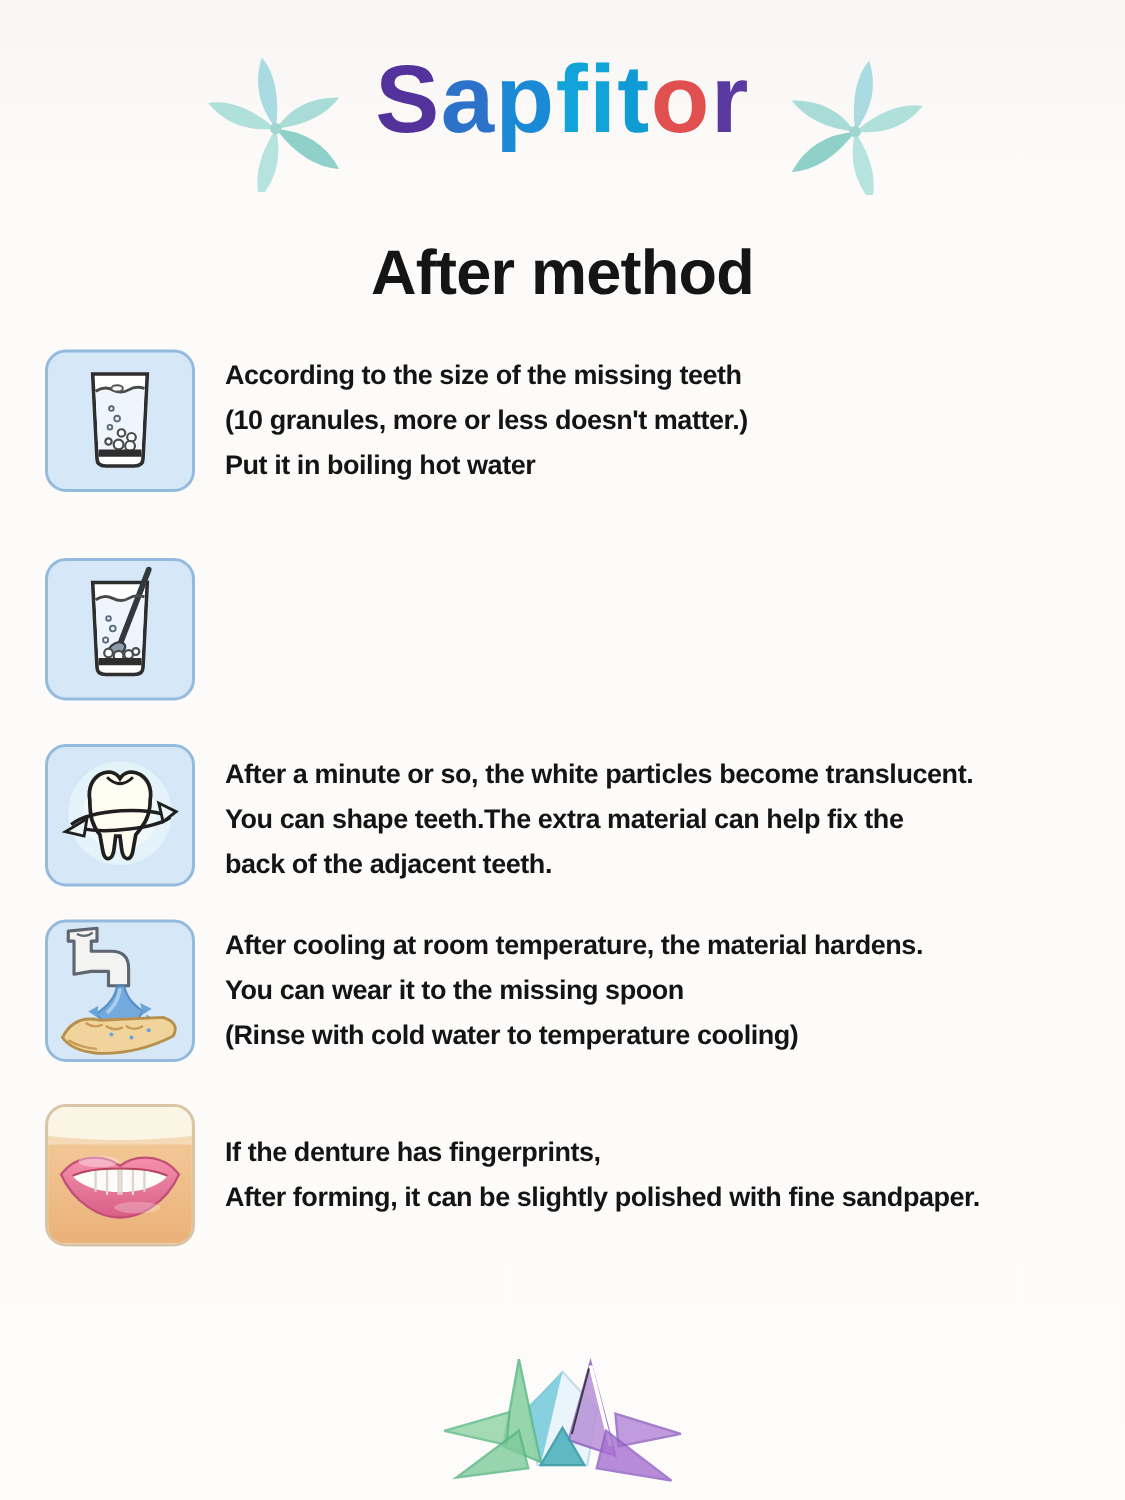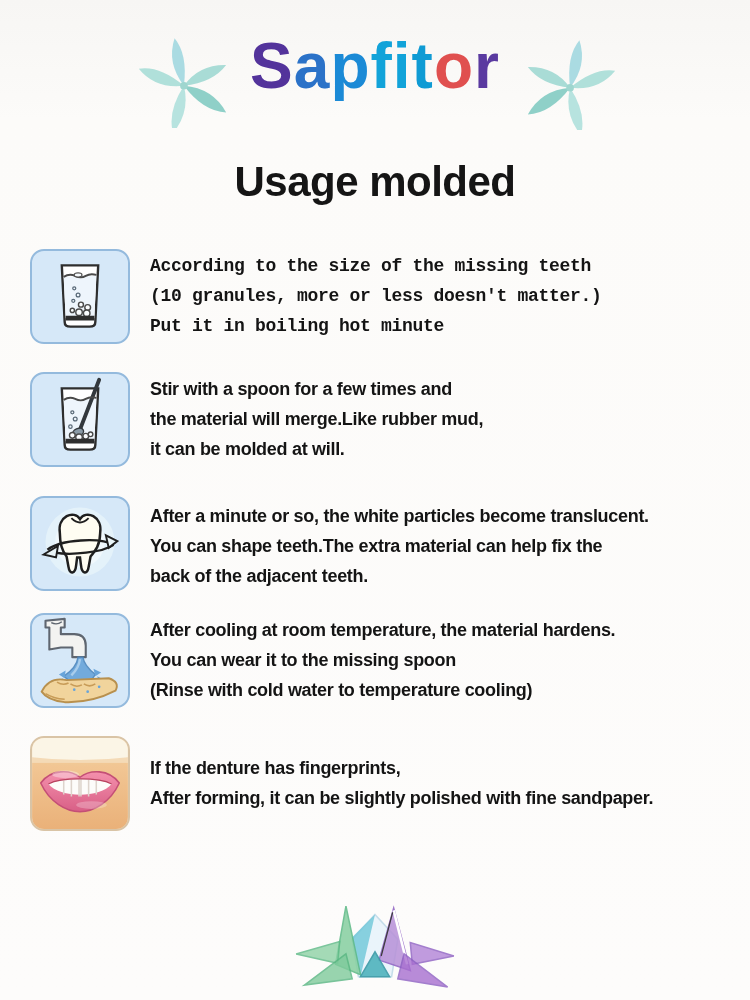--- a/index.html
+++ b/index.html
@@ -20,21 +20,21 @@
   .flower{position:absolute;width:96px;height:90px;}
   .flower-left{left:134px;top:32px;}
   .flower-right{left:524px;top:34px;transform:scaleX(-1);}
   
   .page-title{
     position:absolute;top:158px;left:0;width:750px;text-align:center;
     font-size:42px;font-weight:bold;color:#151515;letter-spacing:-0.5px;
   }
   
   .step{position:absolute;left:30px;width:710px;display:flex;align-items:center;min-height:96px;}
-  .step-1{top:248px;font-family:Liberation Mono, monospace;} .step-2{top:371px;} .step-3{top:495px;align-items:flex-end;} .step-4{top:612px;} .step-5{top:735px;}
+  .step-1{top:232px;} .step-2{top:371px;} .step-3{top:495px;align-items:flex-end;} .step-4{top:612px;} .step-5{top:735px;}
   .step-icon{
     width:100px;height:95px;flex:0 0 100px;border-radius:14px;
     background:#d6e8f8;border:2px solid #94badd;box-sizing:border-box;
     overflow:hidden;
   }
   .step-icon.mouth{background:#f6ecd8;border-color:#d9c4a6;}
   .step-icon svg{display:block;width:100%;height:100%;}
   .step-text{
     margin-left:20px;color:#141414;font-weight:bold;
     font-size:18px;line-height:30px;letter-spacing:-0.3px;white-space:nowrap;
@@ -71,21 +71,21 @@
           <path d="M0,0 Q16,-26 10,-48 Q-8,-26 0,0" fill="#a9dcd6" transform="rotate(52)"></path>
           <path d="M0,0 Q14,-30 4,-52 Q-12,-28 0,0" fill="#8fd0c8" transform="rotate(118)"></path>
           <path d="M0,0 Q15,-28 7,-50 Q-9,-27 0,0" fill="#b7e3df" transform="rotate(185)"></path>
           <path d="M0,0 Q14,-30 5,-50 Q-11,-28 0,0" fill="#b0e0da" transform="rotate(-75)"></path>
           <circle cx="0" cy="0" r="4" fill="#9fd6cf"></circle>
         </g>
       </svg>
     </div>
   </div>
 
-  <div class="page-title">Usage molded</div>
+  <div class="page-title">After method</div>
 
   <div class="step step-1">
     <div class="step-icon">
       <svg viewBox="0 0 100 95">
         <path d="M31,15 L69,15 L66,74 Q66,79 60,79 L40,79 Q34,79 34,74 Z" fill="#ffffff" stroke="#2e2e2e" stroke-width="2.5"></path>
         <path d="M33,27 L67,26 L65,70 L35,70 Z" fill="#eef5fc"></path>
         <path d="M33,27 Q39,23 45,26 T56,26 T67,25" fill="none" stroke="#4a4a4a" stroke-width="2"></path>
         <ellipse cx="48" cy="25" rx="4" ry="2.2" fill="#f6fafd" stroke="#555" stroke-width="1.4"></ellipse>
         <circle cx="44" cy="39" r="1.6" fill="none" stroke="#5a6a78" stroke-width="1.3"></circle>
         <circle cx="48" cy="46" r="2" fill="none" stroke="#5a6a78" stroke-width="1.3"></circle>
@@ -94,46 +94,41 @@
         <circle cx="58" cy="59" r="3" fill="#fbfdff" stroke="#4a4a4a" stroke-width="1.5"></circle>
         <circle cx="42" cy="62" r="2.2" fill="#fbfdff" stroke="#4a4a4a" stroke-width="1.5"></circle>
         <circle cx="49" cy="64" r="3.4" fill="#fbfdff" stroke="#4a4a4a" stroke-width="1.5"></circle>
         <circle cx="57" cy="65" r="3.4" fill="#fbfdff" stroke="#4a4a4a" stroke-width="1.5"></circle>
         <path d="M35,70 L65,70" stroke="#2e2e2e" stroke-width="5"></path>
       </svg>
     </div>
     <div class="step-text">
       <div>According to the size of the missing teeth</div>
       <div>(10 granules, more or less doesn't matter.)</div>
-      <div>Put it in boiling hot minute</div>
+      <div>Put it in boiling hot water</div>
     </div>
   </div>
 
   <div class="step step-2">
     <div class="step-icon">
       <svg viewBox="0 0 100 95">
         <path d="M31,15 L69,15 L66,74 Q66,79 60,79 L40,79 Q34,79 34,74 Z" fill="#ffffff" stroke="#2e2e2e" stroke-width="2.5"></path>
         <path d="M33,27 L67,26 L65,70 L35,70 Z" fill="#eef5fc"></path>
         <path d="M70,6 L50,58" stroke="#33383d" stroke-width="4" stroke-linecap="round"></path>
         <ellipse cx="48" cy="61" rx="6" ry="4" transform="rotate(-25 48 61)" fill="#8a9aa6" stroke="#33383d" stroke-width="1.5"></ellipse>
         <path d="M33,27 Q39,23 45,26 T56,26 T67,25" fill="none" stroke="#4a4a4a" stroke-width="2"></path>
         <circle cx="42" cy="40" r="1.6" fill="none" stroke="#5a6a78" stroke-width="1.3"></circle>
         <circle cx="45" cy="47" r="2" fill="none" stroke="#5a6a78" stroke-width="1.3"></circle>
         <circle cx="40" cy="55" r="1.8" fill="none" stroke="#5a6a78" stroke-width="1.3"></circle>
         <circle cx="42" cy="64" r="3" fill="#fbfdff" stroke="#4a4a4a" stroke-width="1.5"></circle>
         <circle cx="49" cy="66" r="3.4" fill="#fbfdff" stroke="#4a4a4a" stroke-width="1.5"></circle>
         <circle cx="56" cy="65" r="3" fill="#fbfdff" stroke="#4a4a4a" stroke-width="1.5"></circle>
         <circle cx="61" cy="63" r="2.4" fill="#fbfdff" stroke="#4a4a4a" stroke-width="1.5"></circle>
         <path d="M35,70 L65,70" stroke="#2e2e2e" stroke-width="5"></path>
       </svg>
-    </div>
-    <div class="step-text">
-      <div>Stir with a spoon for a few times and</div>
-      <div>the material will merge.Like rubber mud,</div>
-      <div>it can be molded at will.</div>
     </div>
   </div>
 
   <div class="step step-3">
     <div class="step-icon">
       <svg viewBox="0 0 100 95">
         <circle cx="50" cy="46" r="36" fill="#e4f2fa"></circle>
         <circle cx="50" cy="46" r="26" fill="#f0f8fc"></circle>
         <path d="M29,37 C26,19 44,12 50,22 C56,12 74,19 71,37 C71,49 66,55 61,61 L59,72 C58,80 52,80 51,70 L50,62 L47,62 L46,70 C45,80 39,80 38,72 L36,61 C31,55 29,49 29,37 Z" fill="#fffdf2" stroke="#1f1f1f" stroke-width="2.6"></path>
         <path d="M41,21 Q50,30 59,21" fill="none" stroke="#1f1f1f" stroke-width="2"></path>

